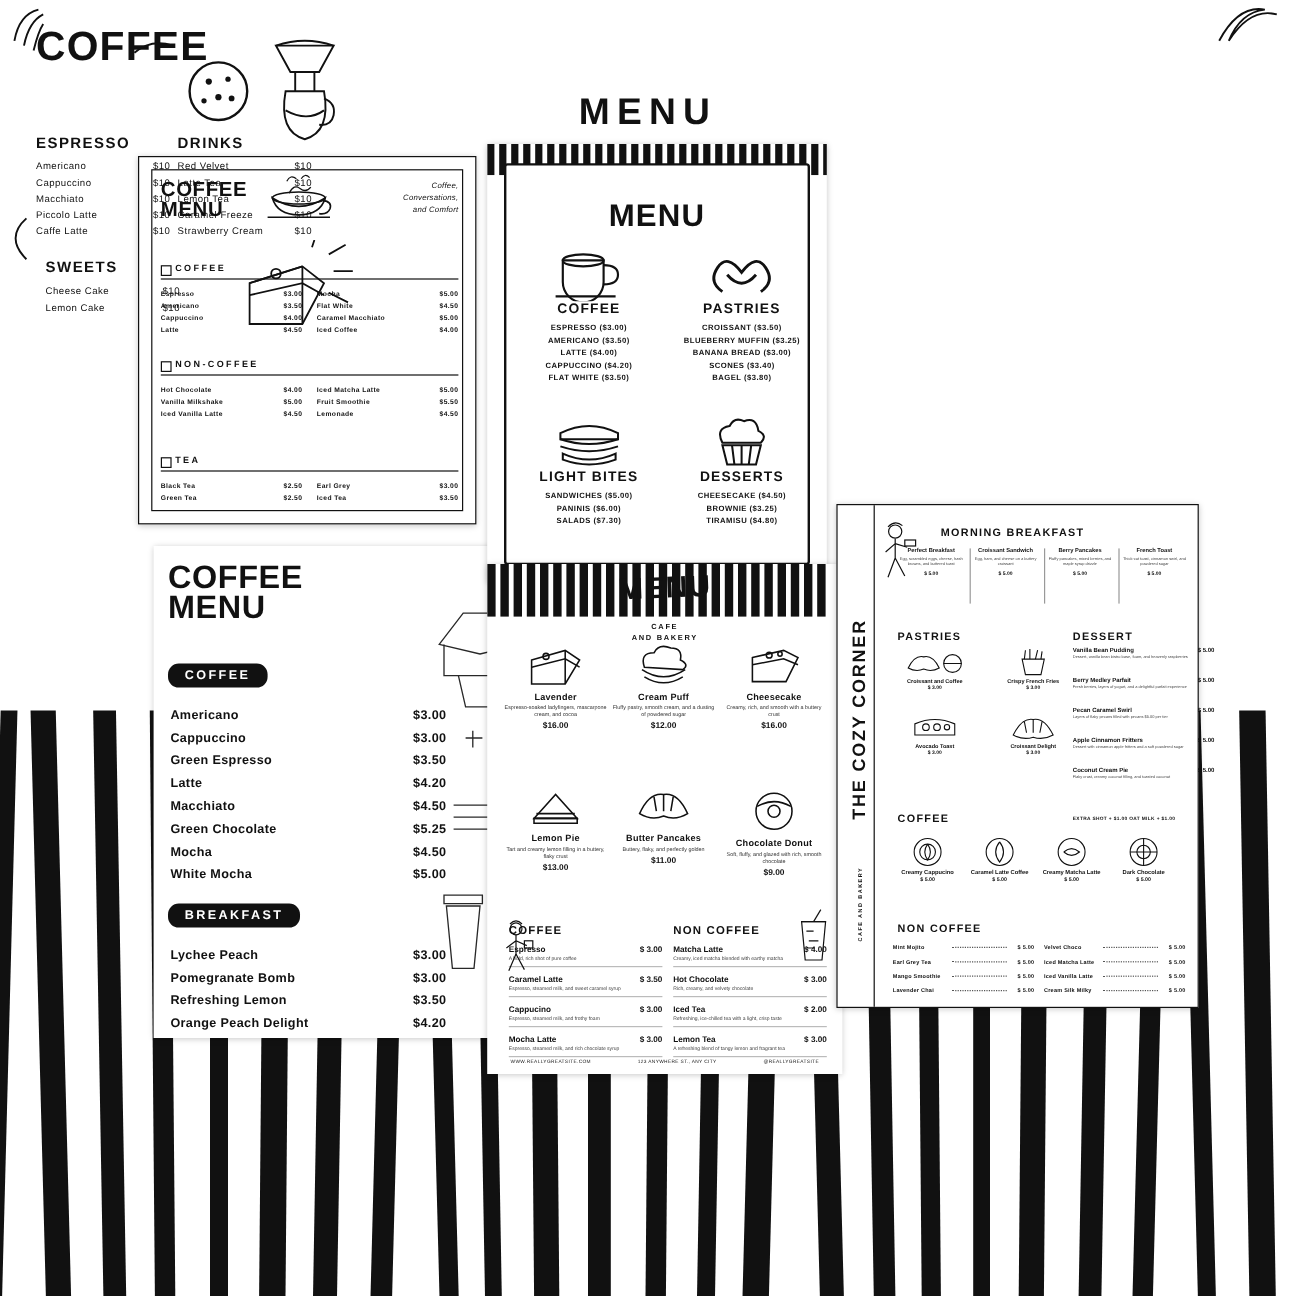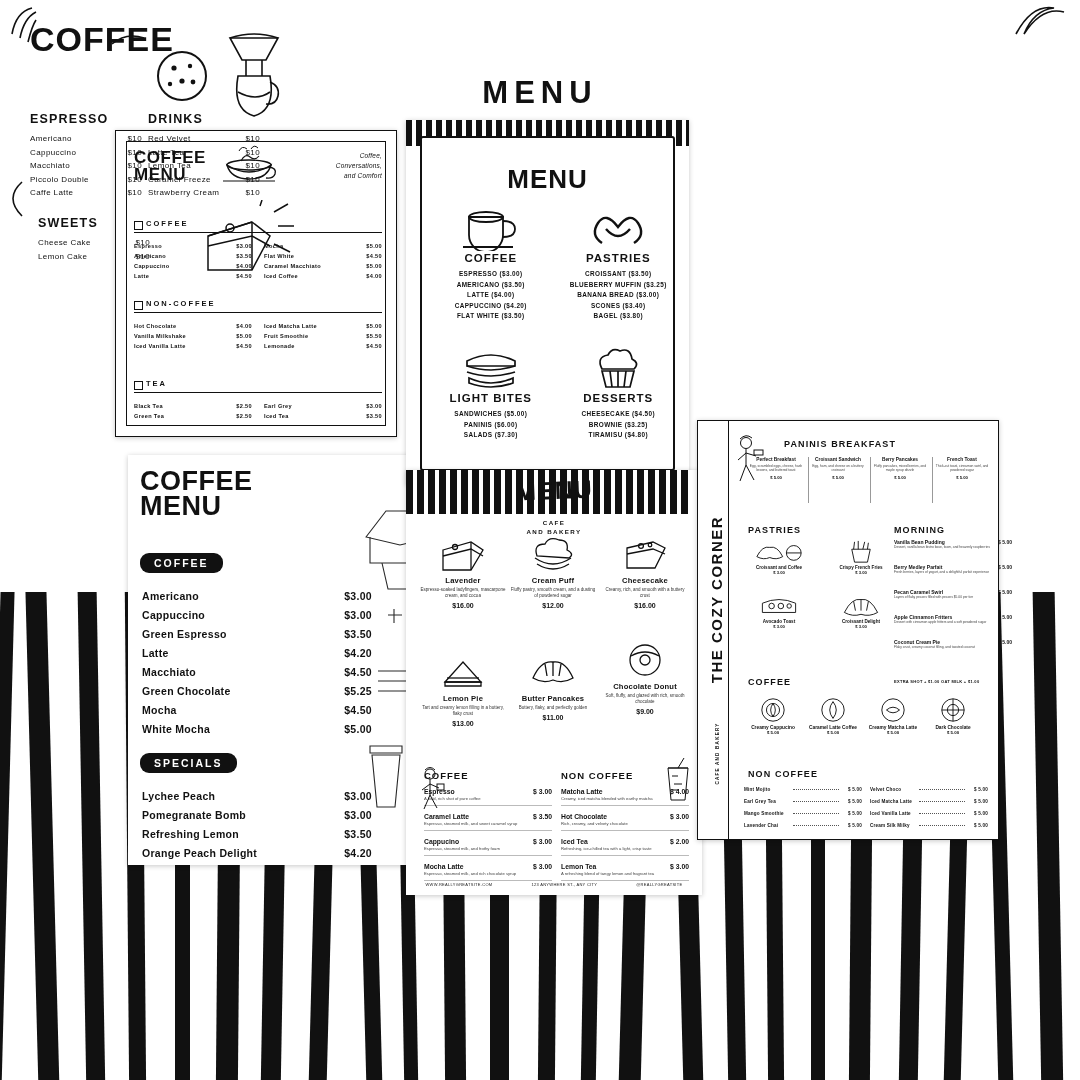--- a/index.html
+++ b/index.html
@@ -338,21 +338,21 @@
         <span class="p">$5.25</span>
       </div>
       <div class="bigli" style="top:246px;">
         <span class="n">Mocha</span>
         <span class="p">$4.50</span>
       </div>
       <div class="bigli" style="top:265px;align-items:flex-end;">
         <span class="n">White Mocha</span>
         <span class="p">$5.00</span>
       </div>
-      <div class="pill" style="top:298px;">SPECIALS</div>
+      <div class="pill" style="top:298px;">BREAKFAST</div>
       <div class="bigli" style="top:332px;">
         <span class="n">Lychee Peach</span>
         <span class="p">$3.00</span>
       </div>
       <div class="bigli" style="top:351px;">
         <span class="n">Pomegranate Bomb</span>
         <span class="p">$3.00</span>
       </div>
       <div class="bigli" style="top:370px;">
         <span class="n">Refreshing Lemon</span>
@@ -572,21 +572,21 @@
             <g fill="none" stroke="#111" stroke-width="1.3">
               <path d="M8 26 q8 -18 20 -16 q12 -2 20 16 q-10 6 -20 2 q-10 4 -20 -2z"></path>
               <path d="M20 12 l2 12 M28 10 l0 14 M36 12 l-2 12"></path>
             </g>
           </svg>
         </div>
         <div class="pn">Butter Pancakes</div>
         <div class="pd">Buttery, flaky, and perfectly golden</div>
         <div class="pp">$11.00</div>
       </div>
-      <div class="prod" style="left:196px;top:168px;">
+      <div class="prod" style="left:196px;top:184px;">
         <div class="pi">
           <svg viewBox="0 0 56 40" width="56" height="40">
             <g fill="none" stroke="#111" stroke-width="1.3">
               <circle cx="28" cy="20" r="15"></circle>
               <circle cx="28" cy="20" r="5"></circle>
               <path d="M14 16 q14 -8 28 0"></path>
             </g>
           </svg>
         </div>
         <div class="pn">Chocolate Donut</div>
@@ -732,21 +732,21 @@
       </div>
       <div class="hli" style="left:30px;top:145.5px;">
         <span class="n">Cappuccino</span>
         <span class="p">$10</span>
       </div>
       <div class="hli" style="left:30px;top:159px;">
         <span class="n">Macchiato</span>
         <span class="p">$10</span>
       </div>
       <div class="hli" style="left:30px;top:172.5px;">
-        <span class="n">Piccolo Double</span>
+        <span class="n">Piccolo Latte</span>
         <span class="p">$10</span>
       </div>
       <div class="hli" style="left:30px;top:186px;">
         <span class="n">Caffe Latte</span>
         <span class="p">$10</span>
       </div>
       <div class="hli" style="left:148px;top:132px;">
         <span class="n">Red Velvet</span>
         <span class="p">$10</span>
       </div>
@@ -795,21 +795,21 @@
     <div class="vsub">CAFE AND BAKERY</div>
   </div>
   <svg style="position:absolute;left:32px;top:12px" width="36" height="52" viewBox="0 0 36 52">
     <g fill="none" stroke="#111" stroke-width="1">
         <circle cx="16" cy="10" r="5.5"></circle>
     <path d="M10 6 q6 -6 12 -1"></path>
         <path d="M16 16 l0 16 M16 20 l-8 7 M16 20 l10 3 M16 32 l-6 16 M16 32 l8 15"></path>
     <rect x="24" y="17" width="9" height="5"></rect>
       </g>
   </svg>
-  <div class="s6h" style="left:86px;top:18px">PANINIS BREAKFAST</div>
+  <div class="s6h" style="left:86px;top:18px">MORNING BREAKFAST</div>
   <div id="c6-breakfast">
       <div class="bk" style="left:48px;top:36px;">
         <div class="t">Perfect Breakfast</div>
         <div class="d">Egg, scrambled eggs, cheese, hash browns, and buttered toast</div>
         <div class="p">$ 5.00</div>
       </div>
       <div style="position:absolute;left:110px;top:36px;width:1px;height:46px;background:#999;"></div>
       <div class="bk" style="left:110px;top:36px;">
         <div class="t">Croissant Sandwich</div>
         <div class="d">Egg, ham, and cheese on a buttery croissant</div>
@@ -822,21 +822,21 @@
         <div class="p">$ 5.00</div>
       </div>
       <div style="position:absolute;left:234px;top:36px;width:1px;height:46px;background:#999;"></div>
       <div class="bk" style="left:234px;top:36px;">
         <div class="t">French Toast</div>
         <div class="d">Thick-cut toast, cinnamon swirl, and powdered sugar</div>
         <div class="p">$ 5.00</div>
       </div>
     </div>
   <div class="s6h" style="left:50px;top:104px">PASTRIES</div>
-  <div class="s6h" style="left:196px;top:104px">MORNING</div>
+  <div class="s6h" style="left:196px;top:104px">DESSERT</div>
   <div id="c6-pastries">
       <div class="pr6" style="left:46px;top:118px;">
         <div class="ic">
           <svg viewBox="0 0 60 26" width="56" height="24">
             <g fill="none" stroke="#111" stroke-width="1">
               <path d="M6 18 q6 -12 14 -10 q8 -2 14 10 q-7 4 -14 1 q-7 3 -14 -1z"></path>
               <circle cx="46" cy="14" r="8"></circle>
               <path d="M38 14 h16"></path>
             </g>
           </svg>

